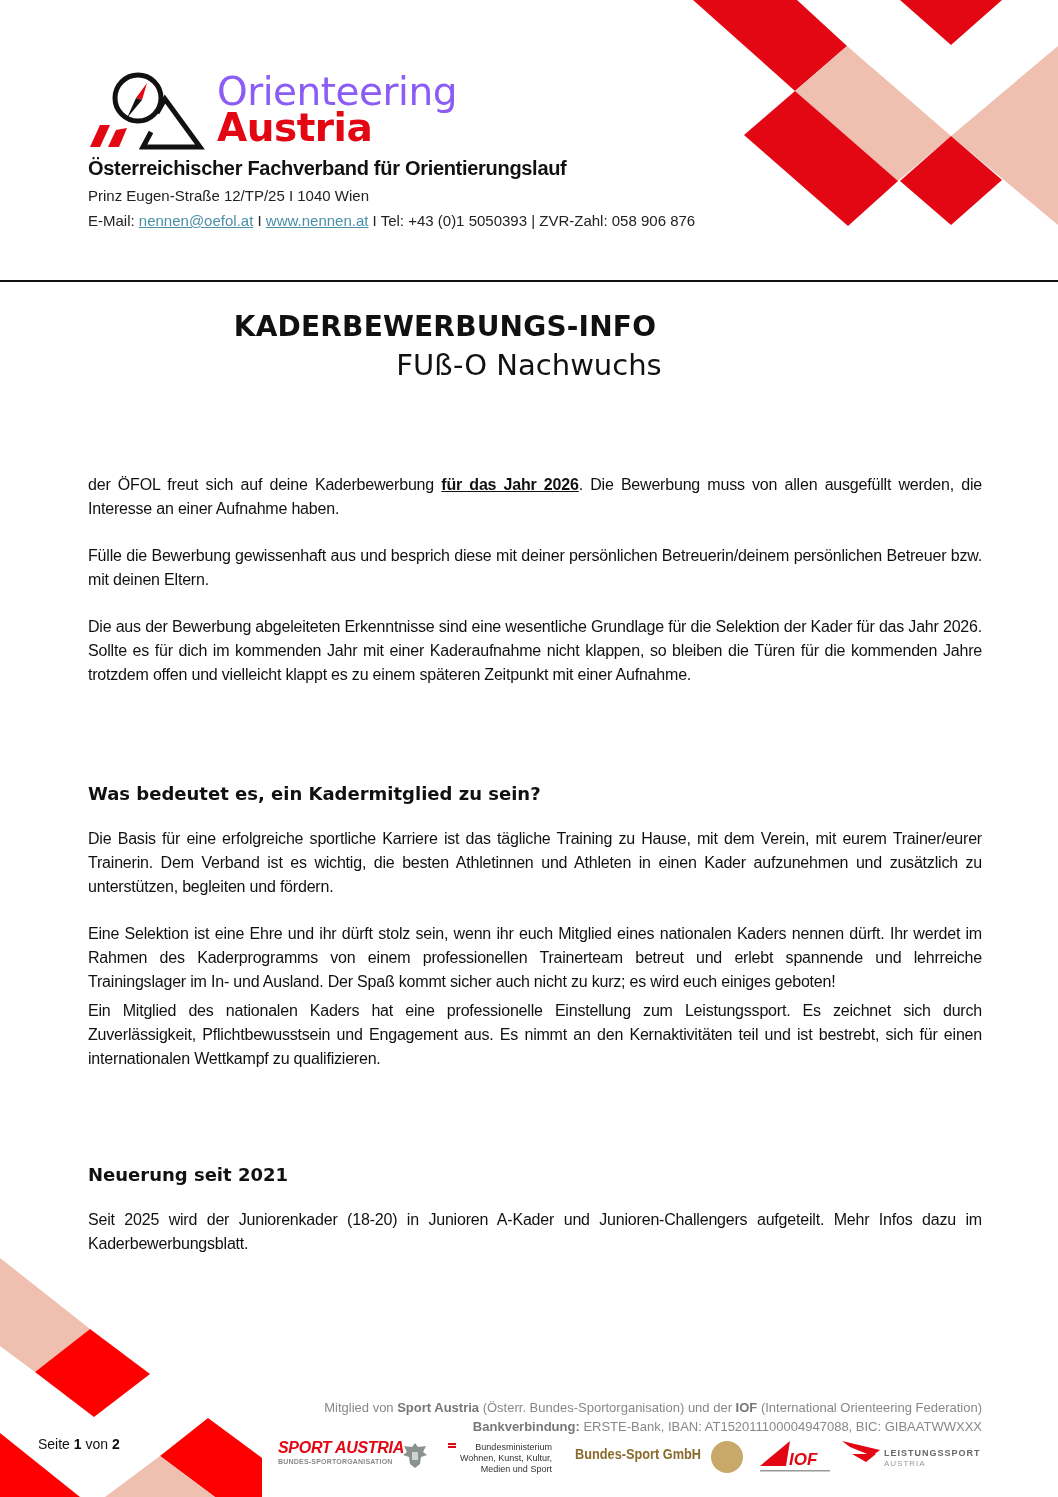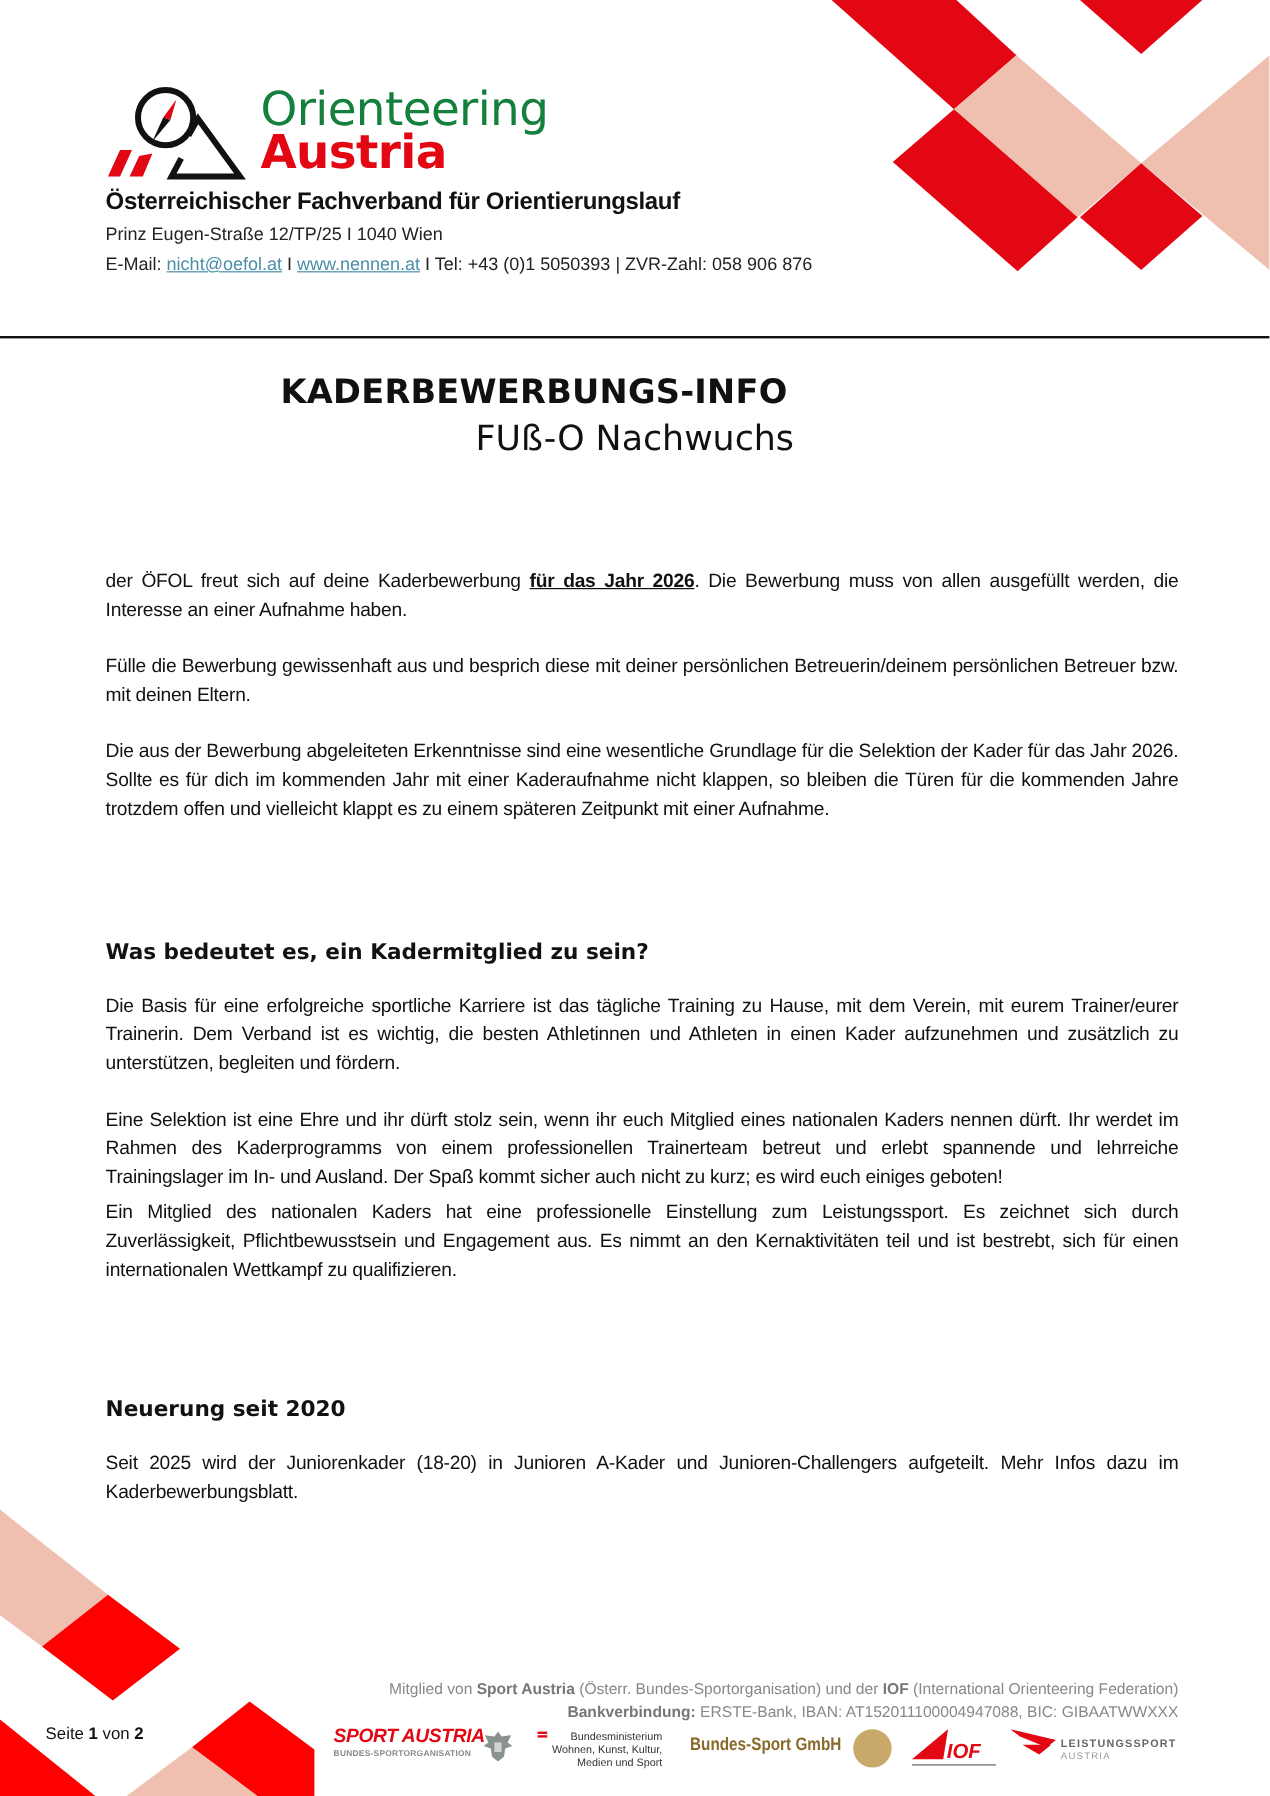--- a/index.html
+++ b/index.html
@@ -4,21 +4,21 @@
 <style>
   html, body { margin: 0; padding: 0; background: #ffffff; }
   body { width: 1058px; height: 1497px; position: relative; overflow: hidden;
          font-family: "Liberation Sans", sans-serif; color: #111; }
 
   .deco { position: absolute; left: 0; top: 0; }
 
   
   .logo-icon { position: absolute; left: 85px; top: 65px; width: 125px; height: 90px; }
   .logo-text { position: absolute; left: 217px; top: 72px; line-height: 1; }
-  .logo-line1 { font-family: "DejaVu Sans", sans-serif; font-weight: 500; font-size: 39px; color: #15803d; letter-spacing: -0.5px; display: block; text-align: right; }
+  .logo-line1 { font-family: "DejaVu Sans", sans-serif; font-weight: 500; font-size: 39px; color: #8b5cf6; letter-spacing: -0.5px; display: block; text-align: right; }
   .logo-line2 { font-family: "DejaVu Sans", sans-serif; font-weight: bold; font-size: 39px; color: #e30613; display: block; margin-top: -3px; letter-spacing: -0.5px; }
 
   .org-name { position: absolute; left: 88px; top: 157px; font-family: "Liberation Sans", sans-serif; font-weight: bold; font-size: 20px; color: #111; letter-spacing: -0.3px; }
   .org-address { position: absolute; left: 88px; top: 187px; font-size: 15px; color: #222; }
   .org-contact { position: absolute; left: 88px; top: 212px; font-size: 15px; color: #222; white-space: nowrap; }
   .org-contact a { color: #4a8fa8; text-decoration: underline; }
 
   .hr { position: absolute; left: 0; top: 280px; width: 1058px; height: 2px; background: #111; }
 
   
@@ -85,21 +85,21 @@
   <polygon points="48,67 56,66 50,82 42,82" fill="#e30613" opacity="0"></polygon>
 </svg>
 <div class="logo-text">
   <span class="logo-line1">Orienteering</span>
   <span class="logo-line2">Austria</span>
 </div>
 
 <div class="org-name">Österreichischer Fachverband für Orientierungslauf</div>
 <div class="org-address">Prinz Eugen-Straße 12/TP/25 I 1040 Wien</div>
 <div class="org-contact">
-  <span>E-Mail: </span><a>nicht@oefol.at</a><span> I </span><a>www.nennen.at</a><span> I Tel: +43 (0)1 5050393 | ZVR-Zahl: 058 906 876</span>
+  <span>E-Mail: </span><a>nennen@oefol.at</a><span> I </span><a>www.nennen.at</a><span> I Tel: +43 (0)1 5050393 | ZVR-Zahl: 058 906 876</span>
 </div>
 
 <div class="hr"></div>
 
 <div class="title">KADERBEWERBUNGS-INFO</div>
 <div class="subtitle">FUß-O Nachwuchs</div>
 
 <div class="content" style="top:450px;">
   <p class="p" style="margin-top:23px;"><span>der ÖFOL freut sich auf deine Kaderbewerbung </span><b class="u">für das Jahr 2026</b><span>. Die Bewerbung muss von allen ausgefüllt werden, die Interesse an einer Aufnahme haben.</span></p>
   <p class="p" style="margin-top:23px;">Fülle die Bewerbung gewissenhaft aus und besprich diese mit deiner persönlichen Betreuerin/deinem persönlichen Betreuer bzw. mit deinen Eltern.</p>
@@ -107,21 +107,21 @@
 </div>
 
 <div class="content" style="top:783px;">
   <h2 class="h2">Was bedeutet es, ein Kadermitglied zu sein?</h2>
   <p class="p" style="margin-top:23px;">Die Basis für eine erfolgreiche sportliche Karriere ist das tägliche Training zu Hause, mit dem Verein, mit eurem Trainer/eurer Trainerin. Dem Verband ist es wichtig, die besten Athletinnen und Athleten in einen Kader aufzunehmen und zusätzlich zu unterstützen, begleiten und fördern.</p>
   <p class="p" style="margin-top:23px;">Eine Selektion ist eine Ehre und ihr dürft stolz sein, wenn ihr euch Mitglied eines nationalen Kaders nennen dürft. Ihr werdet im Rahmen des Kaderprogramms von einem professionellen Trainerteam betreut und erlebt spannende und lehrreiche Trainingslager im In- und Ausland. Der Spaß kommt sicher auch nicht zu kurz; es wird euch einiges geboten!</p>
   <p class="p" style="margin-top:5px;">Ein Mitglied des nationalen Kaders hat eine professionelle Einstellung zum Leistungssport. Es zeichnet sich durch Zuverlässigkeit, Pflichtbewusstsein und Engagement aus. Es nimmt an den Kernaktivitäten teil und ist bestrebt, sich für einen internationalen Wettkampf zu qualifizieren.</p>
 </div>
 
 <div class="content" style="top:1164px;">
-  <h2 class="h2">Neuerung seit 2020</h2>
+  <h2 class="h2">Neuerung seit 2021</h2>
   <p class="p" style="margin-top:23px;">Seit 2025 wird der Juniorenkader (18-20) in Junioren A-Kader und Junioren-Challengers aufgeteilt. Mehr Infos dazu im Kaderbewerbungsblatt.</p>
 </div>
 
 <div class="footer-line1">
   <span>Mitglied von </span><b>Sport Austria</b><span> (Österr. Bundes-Sportorganisation) und der </span><b>IOF</b><span> (International Orienteering Federation)</span>
 </div>
 <div class="footer-line2">
   <b>Bankverbindung:</b><span> ERSTE-Bank, IBAN: AT152011100004947088, BIC: GIBAATWWXXX</span>
 </div>
 <div class="page-num">

